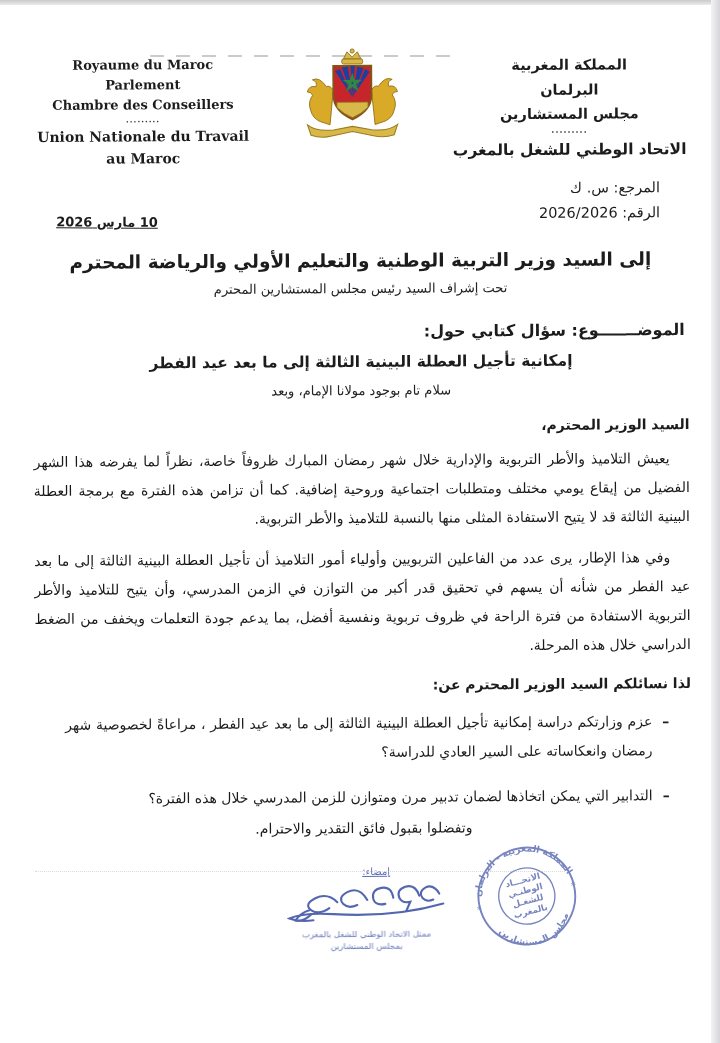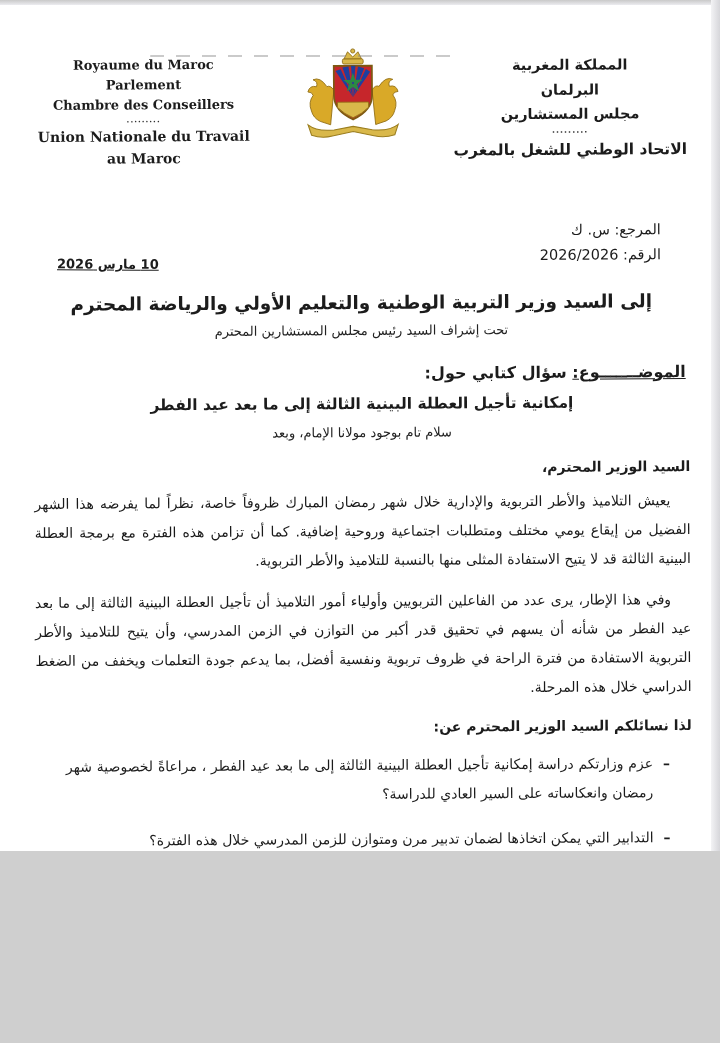--- a/index.html
+++ b/index.html
@@ -1,17 +1,17 @@
 <!DOCTYPE html>
 <html lang="ar" style="--ink: #4156a8; --stamp: #5a6ab2;"><head>
 <meta charset="utf-8">
 <style>
   html,body{margin:0;padding:0;background:#cfcfcf;}
   .scan{
-    position:relative;width:720px;height:851px;background:#ffffff;
+    position:relative;width:720px;height:1043px;background:#ffffff;
     overflow:hidden;font-family:"DejaVu Sans",sans-serif;color:#1c1c1c;
     box-sizing:border-box;
   }
   .edge-top{position:absolute;top:0;left:0;width:720px;height:5px;
     background:linear-gradient(#c9c9c9,#ececf0);}
   .edge-right{position:absolute;top:0;right:0;width:9px;height:1043px;
     background:linear-gradient(to left,#d6d6da,#f3f3f5);}
   .artifact-smudge{position:absolute;top:55px;left:150px;width:310px;height:2px;
     background:repeating-linear-gradient(90deg,#8a8a8a 0 14px,transparent 14px 26px);
     opacity:.45;border-radius:1px;}
@@ -27,29 +27,29 @@
   .hdr-fr .sep, .hdr-ar .sep{font-size:8px;letter-spacing:1px;line-height:1;color:#333;}
   .hdr-fr .org{font-size:14px;margin-top:3px;}
   .hdr-emblem{width:30%;display:flex;justify-content:center;padding-top:0;}
   .hdr-ar{width:36%;text-align:center;direction:rtl;font-weight:bold;line-height:1.7;
     padding-top:6px;font-size:14.5px;}
   .hdr-ar .org{font-size:15.5px;margin-top:2px;}
   
   .meta-row{display:flex;direction:ltr;justify-content:space-between;
     align-items:flex-end;margin-top:8px;padding:0 28px 0 24px;}
   .date{font-weight:bold;font-size:13px;direction:rtl;transform:rotate(.6deg);text-decoration:underline;}
-  .refs{text-align:right;direction:rtl;font-size:14.5px;line-height:1.75;margin-top:42px;}
+  .refs{text-align:right;direction:rtl;font-size:14.5px;line-height:1.75;}
   
   .to-line{text-align:center;direction:rtl;font-weight:bold;font-size:18.5px;
     margin-top:22px;white-space:nowrap;}
   .under-line{text-align:center;direction:rtl;font-size:13px;margin-top:10px;color:#222;}
   
   .subject{direction:rtl;text-align:right;font-weight:bold;font-size:16px;
     margin-top:26px;padding-right:4px;}
-  .subject .lbl{text-decoration:underline;text-align:right;}
+  .subject .lbl{text-align:right;}
   .subject-title{text-align:center;direction:rtl;font-weight:bold;font-size:15.5px;margin-top:12px;}
   .salutation{text-align:center;direction:rtl;font-size:13px;margin-top:12px;color:#222;}
   
   .greeting{direction:rtl;text-align:right;font-weight:bold;font-size:14px;margin-top:20px;}
   .para{direction:rtl;text-align:justify;font-size:14px;line-height:29px;
     margin-top:12px;text-indent:20px;color:#1a1a1a;}
   .ask{direction:rtl;text-align:right;font-weight:bold;font-size:14px;margin-top:16px;}
   .q{direction:rtl;display:flex;gap:10px;font-size:14px;line-height:29px;
     margin-top:16px;padding:0 22px 0 30px;}
   .q .dash{flex:0 0 auto;font-weight:bold;}
@@ -163,20 +163,24 @@
           <g fill="none" stroke="var(--ink,#4156a8)" stroke-width="2.1" stroke-linecap="round" opacity="0.9">
             <path d="M168,16 q-6,-10 -14,-6 q-7,4 -3,10 q4,5 11,2"></path>
             <path d="M148,18 q-4,-12 -14,-9 q-9,3 -6,11 q3,6 11,4 l-4,9"></path>
             <path d="M122,20 q-2,-12 -12,-10 q-10,2 -8,11 q2,7 12,5"></path>
             <path d="M96,22 q-8,-14 -20,-8 q-10,5 -4,12 q5,5 14,1"></path>
             <path d="M66,24 q-10,-10 -22,-4 q-12,6 -4,12 q8,5 18,-2"></path>
             <path d="M172,26 q-50,14 -110,10 q-30,-2 -44,4 q10,4 24,2"></path>
             <path d="M40,36 q-8,8 -16,6 q6,-8 14,-10"></path>
           </g>
         </svg>
+      </div>
+      <div class="sig-caption">
+        <div>ممثل الاتحاد الوطني للشغل بالمغرب</div>
+        <div>بمجلس المستشارين</div>
       </div>
 
       <div class="stamp">
         <svg width="126" height="118" viewBox="0 0 130 122" aria-hidden="true">
           <defs>
             <path id="arcTop" d="M 17,63 A 48,48 0 0 1 113,63"></path>
             <path id="arcBot" d="M 23,70 A 42,42 0 0 0 107,70"></path>
           </defs>
           <circle cx="65" cy="61" r="50" fill="none" stroke="var(--stamp,#5a6ab2)" stroke-width="2"></circle>
           <circle cx="65" cy="61" r="29" fill="none" stroke="var(--stamp,#5a6ab2)" stroke-width="1.4"></circle>

